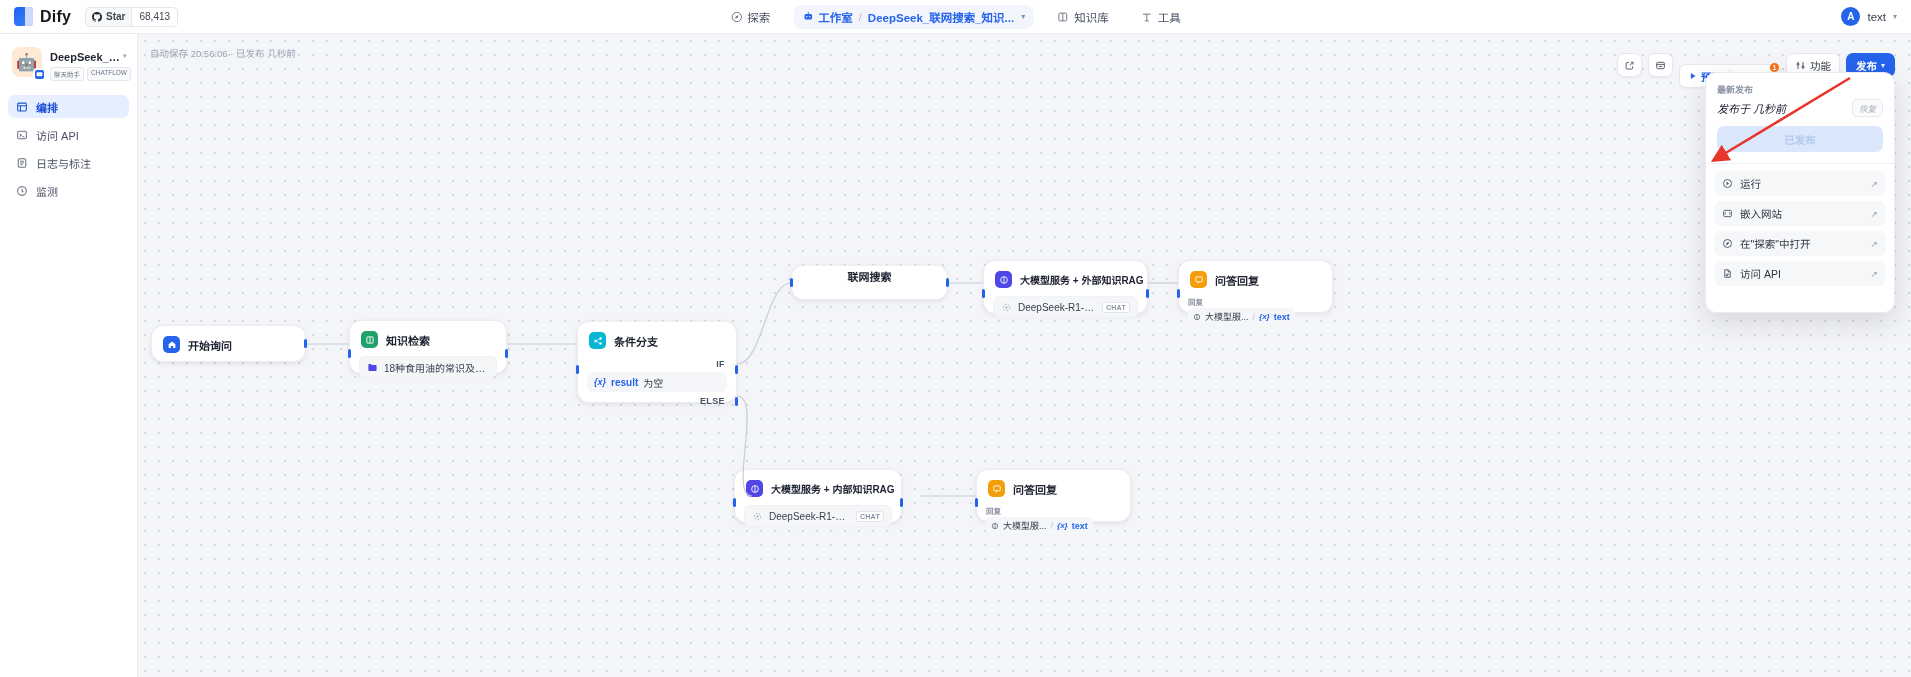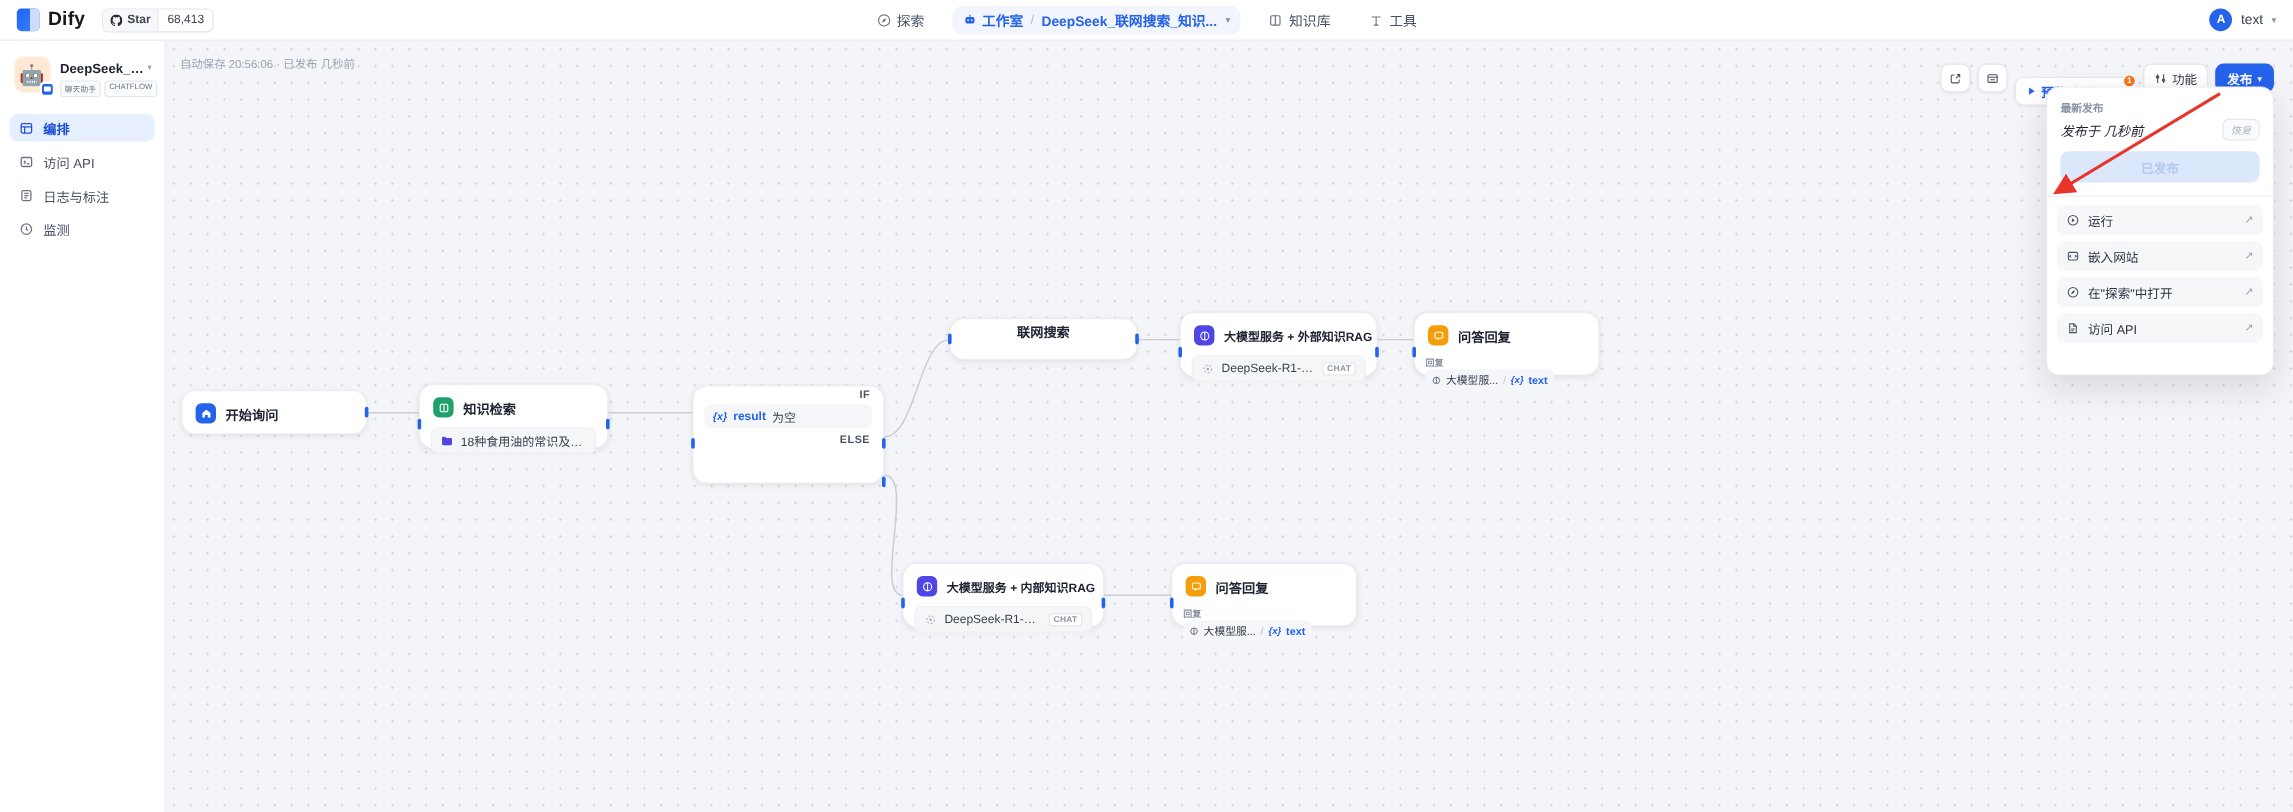--- a/index.html
+++ b/index.html
@@ -417,20 +417,31 @@
           <path d="M2 4.2a1.4 1.4 0 0 1 1.4-1.4h2.4l1.2 1.5h5.6A1.4 1.4 0 0 1 14 5.7v6a1.4 1.4 0 0 1-1.4 1.4H3.4A1.4 1.4 0 0 1 2 11.7z"></path>
         </svg>
         <span class="chip-text">18种食用油的常识及其功效(1)....</span>
       </div>
     </div>
     <div class="handle left t-in"></div>
     <div class="handle right t-out"></div>
   </div>
 
   <div class="node" style="left:439px;top:287px;width:160px;height:82px">
+    <div class="node-head">
+      <div class="node-icon" style="background:#06b6d4">
+        <svg viewBox="0 0 16 16" fill="#fff">
+            <circle cx="4" cy="8" r="1.9"></circle>
+            <circle cx="12" cy="4" r="1.9"></circle>
+            <circle cx="12" cy="12" r="1.9"></circle>
+            <path d="M5.4 7.2 10.6 4.6M5.4 8.8l5.2 2.6" stroke="#fff" stroke-width="1.1"></path>
+          </svg>
+      </div>
+      <span class="node-title">条件分支</span>
+    </div>
     <div class="cond-row">IF</div>
     <div class="cond-expr">
       <span class="var-x">{x}</span>
       <span class="var-name">result</span>
       <span class="cond-op">为空</span>
     </div>
     <div class="cond-row" style="padding-top:4px">ELSE</div>
     <div class="handle left" style="top:43px;margin-top:0"></div>
     <div class="handle right" style="top:43px;margin-top:0"></div>
     <div class="handle right" style="top:75px;margin-top:0"></div>
@@ -485,21 +496,21 @@
           <path d="M8 2.8v10.4"></path>
       </svg>
       <span class="ans-node">大模型服...</span>
       <span class="ans-slash">/</span>
       <span class="var-x" style="font-size:8px">{x}</span>
       <span class="ans-var">text</span>
     </div>
     <div class="handle left t-in"></div>
   </div>
 
-  <div class="node" style="left:614px;top:435px;width:168px;height:54px">
+  <div class="node" style="left:596px;top:435px;width:168px;height:54px">
     <div class="node-head">
       <div class="node-icon" style="background:#4f46e5">
         <svg viewBox="0 0 16 16" fill="none" stroke="#fff" stroke-width="1.4">
             <circle cx="8" cy="8" r="5.4"></circle>
             <path d="M8 2.8v10.4"></path>
           </svg>
       </div>
       <span class="node-title" style="font-size:10px">大模型服务 + 内部知识RAG</span>
     </div>
     <div class="node-body">

